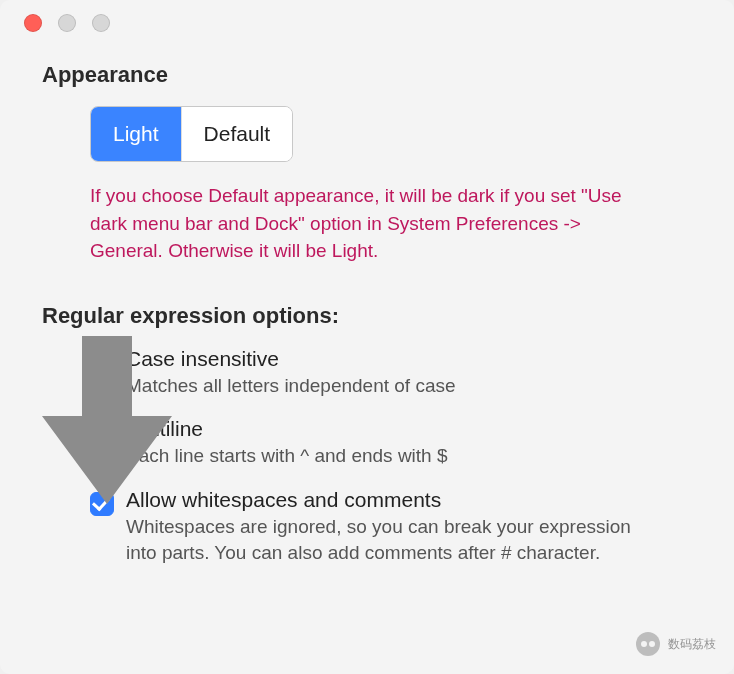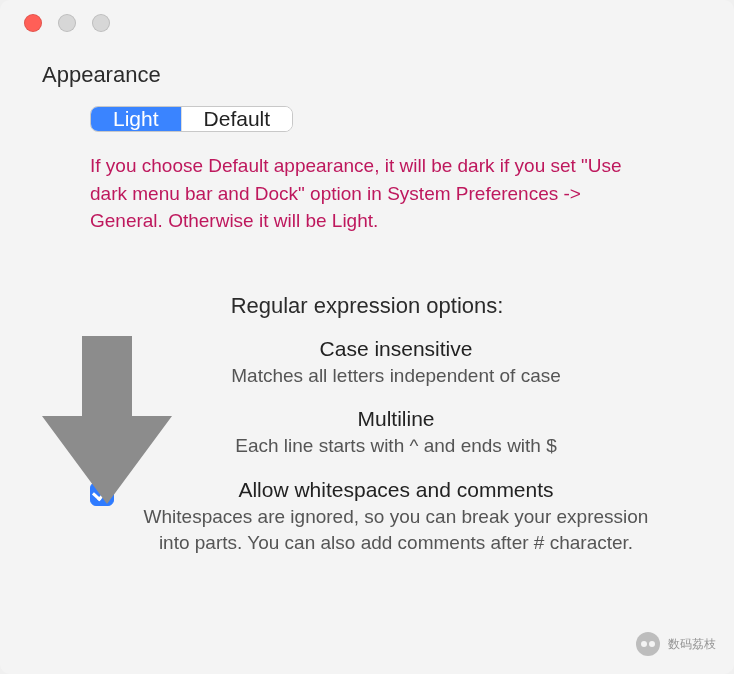--- a/index.html
+++ b/index.html
@@ -36,36 +36,35 @@
   .tl-close { background: #ff5f57; }
   .tl-min   { background: #d7d7d7; }
   .tl-max   { background: #d7d7d7; }
   .content {
     padding: 30px 42px 0 42px;
   }
   .section-title {
     font-size: 22px;
     color: #2b2b2b;
     margin: 0 0 18px 0;
-    font-weight: 400;
+    font-weight: 700;
   }
   .section-title.regex {
-    margin-top: 58px;
-    text-align: center;
+    margin-top: 38px;
   }
   .sub {
     padding-left: 48px;
   }
   .seg-control {
     display: inline-flex;
     border: 1px solid #c8c8c8;
     border-radius: 8px;
     overflow: hidden;
     background: #fff;
-    height: 26px;
+    height: 56px;
     margin-bottom: 20px;
     text-align: center;
   }
   .seg-item {
     display: flex;
     align-items: center;
     justify-content: center;
     padding: 0 22px;
     font-size: 21px;
     color: #222;
@@ -83,21 +82,20 @@
     font-size: 19px;
     color: #be185d;
     line-height: 1.45;
     max-width: 560px;
   }
   .opt-row {
     display: flex;
     align-items: flex-start;
     gap: 12px;
     margin-top: 18px;
-    text-align: center;
   }
   .opt-row:first-of-type { margin-top: 14px; }
   .chk {
     flex: 0 0 auto;
     width: 24px;
     height: 24px;
     border: 1.5px solid #b0b0b0;
     border-radius: 6px;
     background: #fff;
     position: relative;

